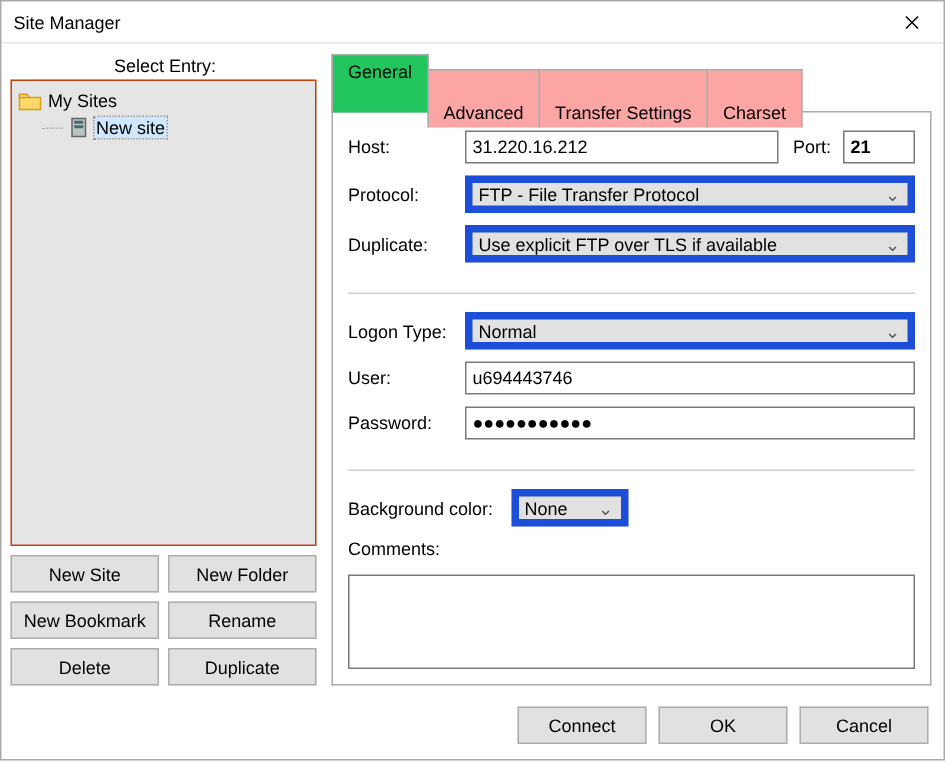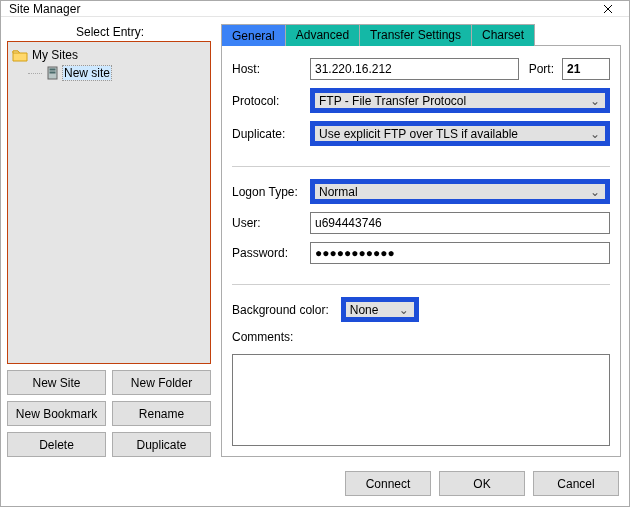--- a/index.html
+++ b/index.html
@@ -1,38 +1,38 @@
 <!DOCTYPE html>
 <html><head>
 <meta charset="utf-8">
 <style>
 * { box-sizing: border-box; margin: 0; padding: 0; font-family: "Segoe UI", Tahoma, sans-serif; font-size: 12px; }
 body { background: #fff; width: 630px; height: 507px; border: 1px solid #aaa; position: relative; display: flex; flex-direction: column; }
-.titlebar { height: 16px; display: flex; align-items: center; padding: 0 8px; border-bottom: 1px solid #e5e5e5; }
+.titlebar { height: 28px; display: flex; align-items: center; padding: 0 8px; border-bottom: 1px solid #e5e5e5; }
 .titlebar .title { flex: 1; font-size: 12px; }
 .titlebar .close { width: 42px; height: 26px; display: flex; align-items: center; justify-content: center; margin-right: -8px; }
 .titlebar .close svg { width: 10px; height: 10px; }
 .body { flex: 1; display: flex; padding: 6px 8px 6px 6px; gap: 10px; }
 .left { width: 204px; display: flex; flex-direction: column; }
 .select-entry { margin: 2px 0 2px 2px; text-align: center; }
 .tree { flex: 1; border: 1px solid #c2410c; background: #e5e5e5; padding: 4px 2px; overflow: auto; }
 .tree-row { display: flex; align-items: center; height: 18px; gap: 4px; padding-left: 2px; }
 .tree-indent { width: 30px; display: flex; align-items: center; justify-content: flex-end; }
 .tree-row.selected .label { background: #cde8ff; outline: 1px dotted #999; padding: 0 1px; }
 .dotted { border-bottom: 1px dotted #aaa; width: 14px; height: 0; position: relative; }
 .dotted::after { content: ""; position: absolute; left: 100%; top: -6px; height: 18px; border-left: 1px dotted #aaa; display: none; }
 .folder-icon { width: 16px; height: 14px; }
 .server-icon { width: 13px; height: 14px; }
 .left-buttons { display: grid; grid-template-columns: 1fr 1fr; gap: 6px; margin-top: 6px; }
 .btn { height: 25px; border: 1px solid #adadad; background: #e1e1e1; color: #000; cursor: default; text-align: center; }
 .right { flex: 1; display: flex; flex-direction: column; }
 .tabs { display: flex; border-bottom: 1px solid #acacac; }
 .tab { padding: 4px 10px 3px; border: 1px solid #acacac; border-bottom: none; background: #fff; margin-right: -1px; position: relative; top: 1px; }
-.tab.active { background: #3b82f6; z-index: 2; }
-.tab:not(.active) { background: #14b8a6; top: 1px; padding-top: 3px; }
+.tab.active { background: #22c55e; z-index: 2; }
+.tab:not(.active) { background: #fca5a5; top: 11px; padding-top: 21px; }
 .tabbody { border-left: 1px solid #acacac; border-right: 1px solid #acacac; border-bottom: 1px solid #acacac; flex: 1; padding: 12px 10px 10px; display: flex; flex-direction: column; gap: 8px; }
 .row { display: flex; align-items: center; gap: 8px; }
 .lbl { width: 70px; }
 .lbl-wide { width: 112px; }
 input[type=text], input[type=password], select, textarea { border: 1px solid #7a7a7a; height: 22px; padding: 0 4px; background: #fff; font-family: inherit; font-size: 12px; }
 .host-input { flex: 1; }
 .port-lbl { margin-left: 2px; }
 .port-input { width: 48px; font-weight: bold; }
 .fullw { flex: 1; }
 .dropdown { flex: 1; height: 25px; border: 5px solid #1d4ed8; background: #e1e1e1; display: flex; align-items: center; padding: 0 2px 0 4px; }

